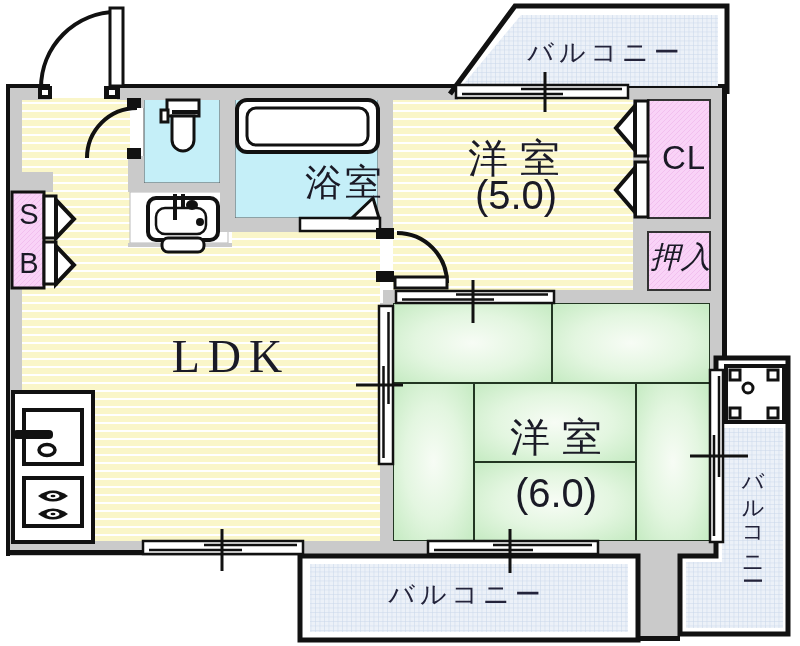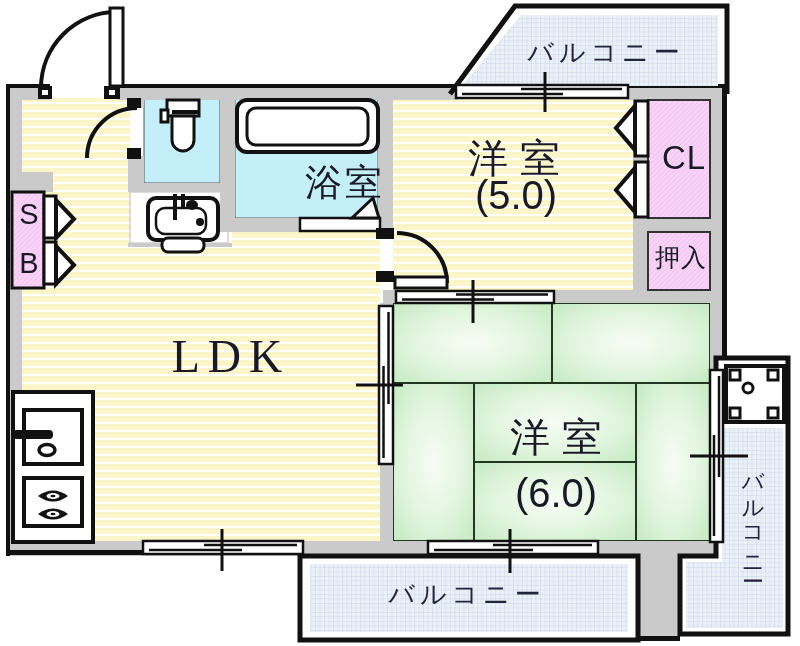--- a/index.html
+++ b/index.html
@@ -7,21 +7,21 @@
          font-family:"Liberation Sans","DejaVu Sans",sans-serif;}
   .stage svg{position:absolute;left:0;top:0;}
   .lbl{position:absolute;transform:translate(-50%,-50%);white-space:nowrap;
        color:#1a1a26;line-height:1;}
   .f46{font-size:46px;letter-spacing:8px;}
   .f42{font-size:42px;letter-spacing:2px;}
   .f40{font-size:40px;}
   .ls12{letter-spacing:12px;text-align:center;}
   .f29{font-size:37px;letter-spacing:3px;margin-left:39px;}
   .f33{font-size:33px;letter-spacing:1px;}
-  .f25{font-size:25px;letter-spacing:1px;}
+  .f25{font-size:30px;letter-spacing:1px;font-style:italic;}
   .balc{font-size:26px;letter-spacing:5px;color:#23233a;}
   .balc-v{writing-mode:vertical-rl;font-size:22px;letter-spacing:3px;color:#23233a;}
   .sb-box{position:absolute;left:12px;top:190px;width:34px;height:98px;display:flex;
           flex-direction:column;align-items:center;justify-content:space-around;
           font-size:29px;color:#1a1a26;}
 </style>
 </head>
 <body>
 
 <div class="stage">

